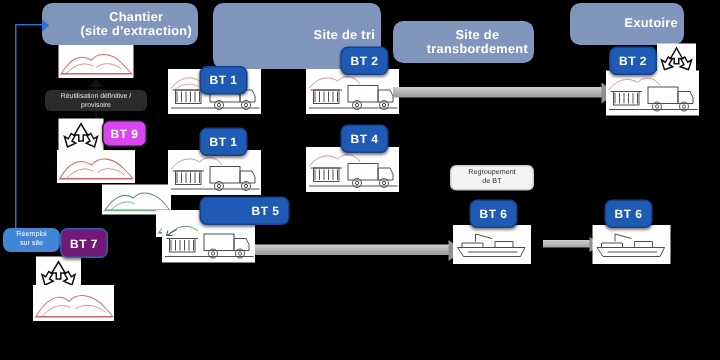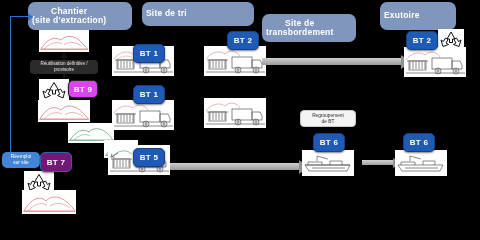--- a/index.html
+++ b/index.html
@@ -13,21 +13,21 @@
   .banner{
     position:absolute;
     background:#8096bd;
     border-radius:7px;
     color:#ffffff;
     font-weight:bold;
     font-size:8.5px;
     line-height:9.5px;
     letter-spacing:.2px;
     text-align:center;
-    display:flex;align-items:center;justify-content:flex-start;
+    display:flex;align-items:center;justify-content:flex-end;
     box-shadow:0 1px 1px rgba(0,0,0,.45);
     padding:0 4px;
     box-sizing:border-box;
   }
 
   
   .bt{
     position:absolute;
     background:#1f5bb5;
     border:1px solid #14418a;
@@ -88,21 +88,21 @@
 
 <div id="stage">
 
   <div class="banner" style="left:28px;top:2px;width:104px;height:28px;">
     <div>
       <div>Chantier</div>
       <div>(site d'extraction)</div>
     </div>
   </div>
 
-  <div class="banner" style="left:142px;top:2px;width:112px;height:24px;">
+  <div class="banner" style="left:142px;top:2px;width:112px;height:44px;">
     <div>
       <div>Site de tri</div>
     </div>
   </div>
 
   <div class="banner" style="left:262px;top:14px;width:94px;height:28px;">
     <div>
       <div>Site de</div>
       <div>transbordement</div>
     </div>
@@ -243,21 +243,21 @@
     </svg>
   </div>
 
   <div class="tile" style="left:104px;top:140px;width:34px;height:18px;">
     <svg viewBox="0 0 68 36">
       <path d="M4 30 C14 14, 28 8, 40 18 C48 10, 58 16, 64 30 Z" fill="none" stroke="#4f9a6a" stroke-width="1.3"></path>
       <path d="M2 31 L66 31" stroke="#4f9a6a" stroke-width="1"></path>
     </svg>
   </div>
 
-  <div class="bt" style="left:133px;top:148px;width:30px;height:17px;">
+  <div class="bt" style="left:133px;top:131px;width:30px;height:17px;padding-left:28px;">
     <span>BT 5</span>
   </div>
   <div class="tile" style="left:108px;top:145px;width:62px;height:30px;">
     <svg viewBox="0 0 124 60">
       <path d="M8 24 C20 10, 36 8, 48 18" fill="none" stroke="#4f9a6a" stroke-width="1.3"></path>
       <path d="M6 24 L20 16" stroke="#4a4a4a" stroke-width="1.3" fill="none"></path>
       <path d="M6 24 L14 24 M6 24 L8 17" stroke="#4a4a4a" stroke-width="1.3" fill="none"></path>
       <g fill="none" stroke="#4a4a4a" stroke-width="1.3">
         <rect x="10" y="28" width="34" height="18"></rect>
         <path d="M12 30 L12 44 M18 30 L18 44 M24 30 L24 44 M30 30 L30 44 M36 30 L36 44 M42 30 L42 44"></path>
@@ -287,20 +287,23 @@
         <path d="M96 28 L112 28 L116 36 L116 44 L96 44 Z"></path>
         <circle cx="68" cy="48" r="6"></circle>
         <circle cx="104" cy="48" r="6"></circle>
         <circle cx="68" cy="48" r="2.2"></circle>
         <circle cx="104" cy="48" r="2.2"></circle>
         <path d="M4 52 L122 52"></path>
       </g>
     </svg>
   </div>
 
+  <div class="bt" style="left:227px;top:83px;width:30px;height:17px;">
+    <span>BT 4</span>
+  </div>
   <div class="tile" style="left:204px;top:98px;width:62px;height:30px;">
     <svg viewBox="0 0 124 60">
       <path d="M4 26 C14 12, 30 8, 42 16 C52 6, 66 10, 72 20" fill="none" stroke="#d98f8f" stroke-width="1.3"></path>
       <g fill="none" stroke="#4a4a4a" stroke-width="1.3">
         <rect x="10" y="28" width="34" height="18"></rect>
         <path d="M12 30 L12 44 M18 30 L18 44 M24 30 L24 44 M30 30 L30 44 M36 30 L36 44 M42 30 L42 44"></path>
         <path d="M6 28 L48 28"></path>
         <rect x="56" y="22" width="40" height="22"></rect>
         <path d="M96 28 L112 28 L116 36 L116 44 L96 44 Z"></path>
         <circle cx="68" cy="48" r="6"></circle>

